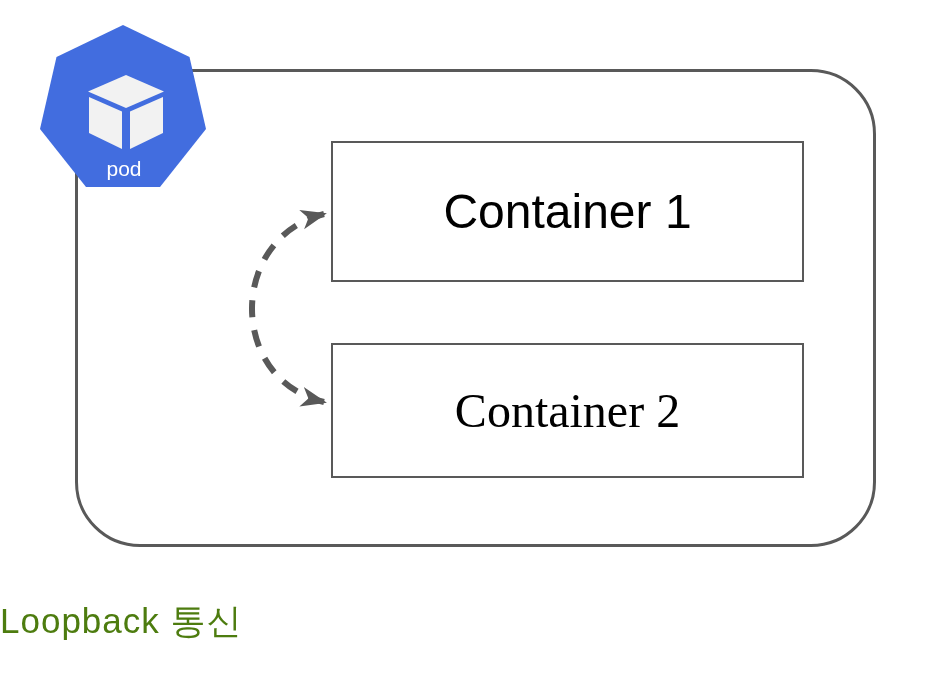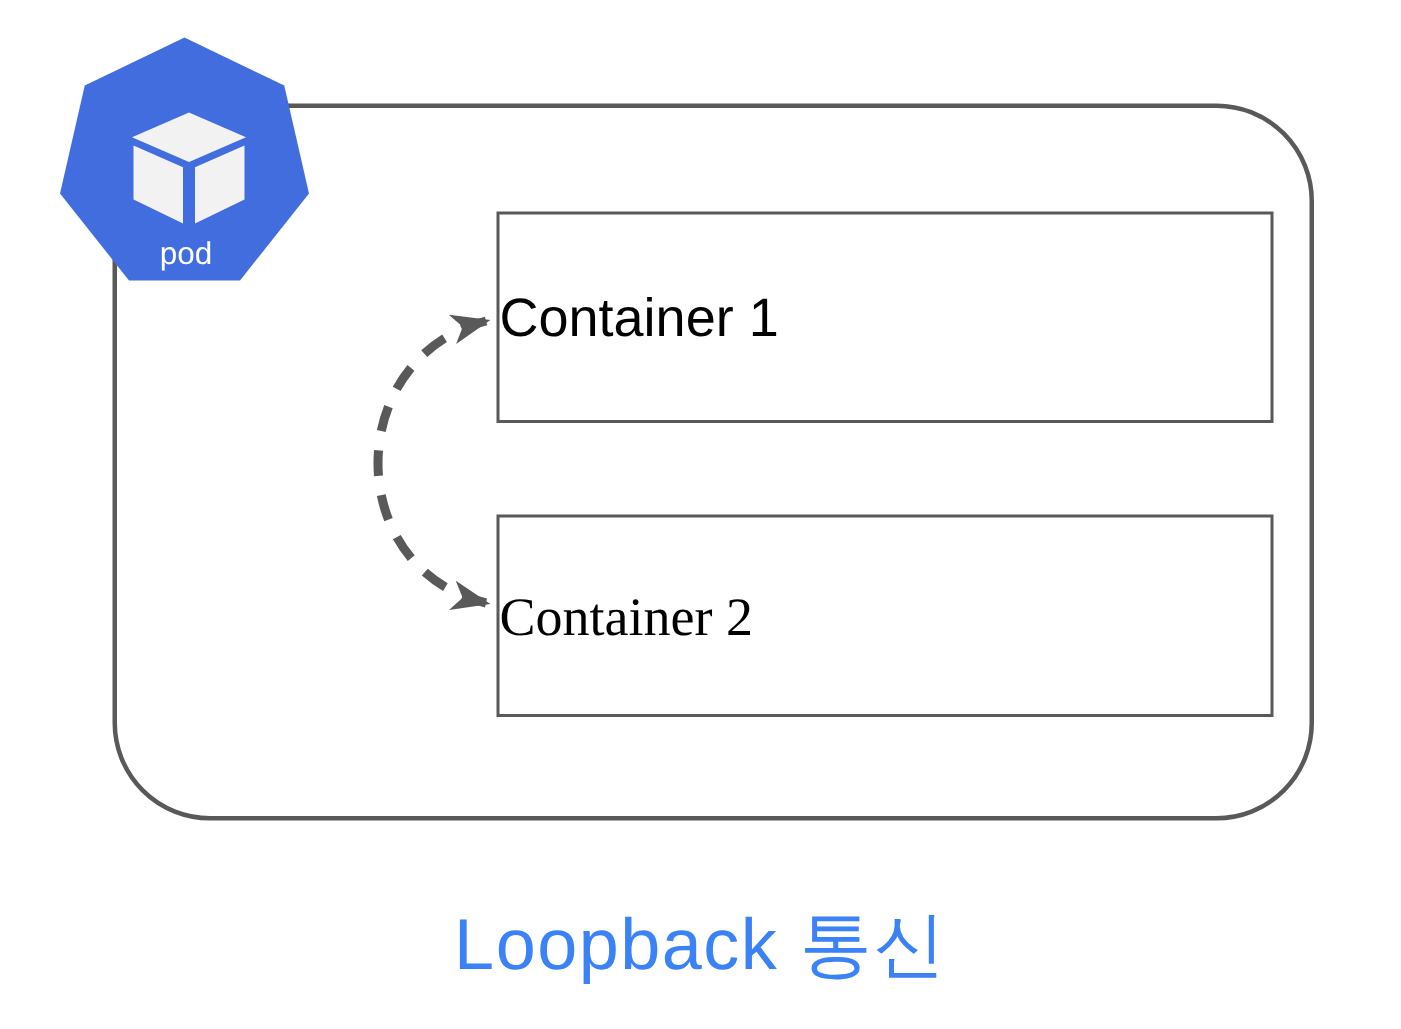--- a/index.html
+++ b/index.html
@@ -22,28 +22,28 @@
     width: 801px;
     height: 478px;
     border: 3px solid #595959;
     border-radius: 65px;
     box-sizing: border-box;
     background: #ffffff;
   }
   .container-box {
     position: absolute;
     left: 331px;
-    width: 518px;
+    width: 473px;
     border: 2.5px solid #595959;
     box-sizing: border-box;
     background: #ffffff;
     display: flex;
     align-items: center;
-    justify-content: flex-start;
-    font-size: 36px;
+    justify-content: center;
+    font-size: 48px;
     color: #000000;
   }
   .container-box.c1 { top: 141px; height: 141px; }
   .container-box.c2 { top: 343px; height: 135px; font-family: Liberation Serif, serif; }
   .overlay-svg {
     position: absolute;
     left: 0;
     top: 0;
     width: 934px;
     height: 686px;
@@ -52,23 +52,23 @@
   .pod-label-text {
     font-family: "Liberation Sans", sans-serif;
     font-size: 21px;
     fill: #ffffff;
   }
   .caption {
     position: absolute;
     left: 0;
     top: 598px;
     width: 934px;
-    text-align: center;
-    font-size: 48px;
-    color: #3b82f6;
+    text-align: left;
+    font-size: 35px;
+    color: #4d7c0f;
     letter-spacing: 1px;
   }
 </style>
 </head>
 <body>
 
 <div class="canvas">
 
   <div class="pod-boundary"></div>
 

